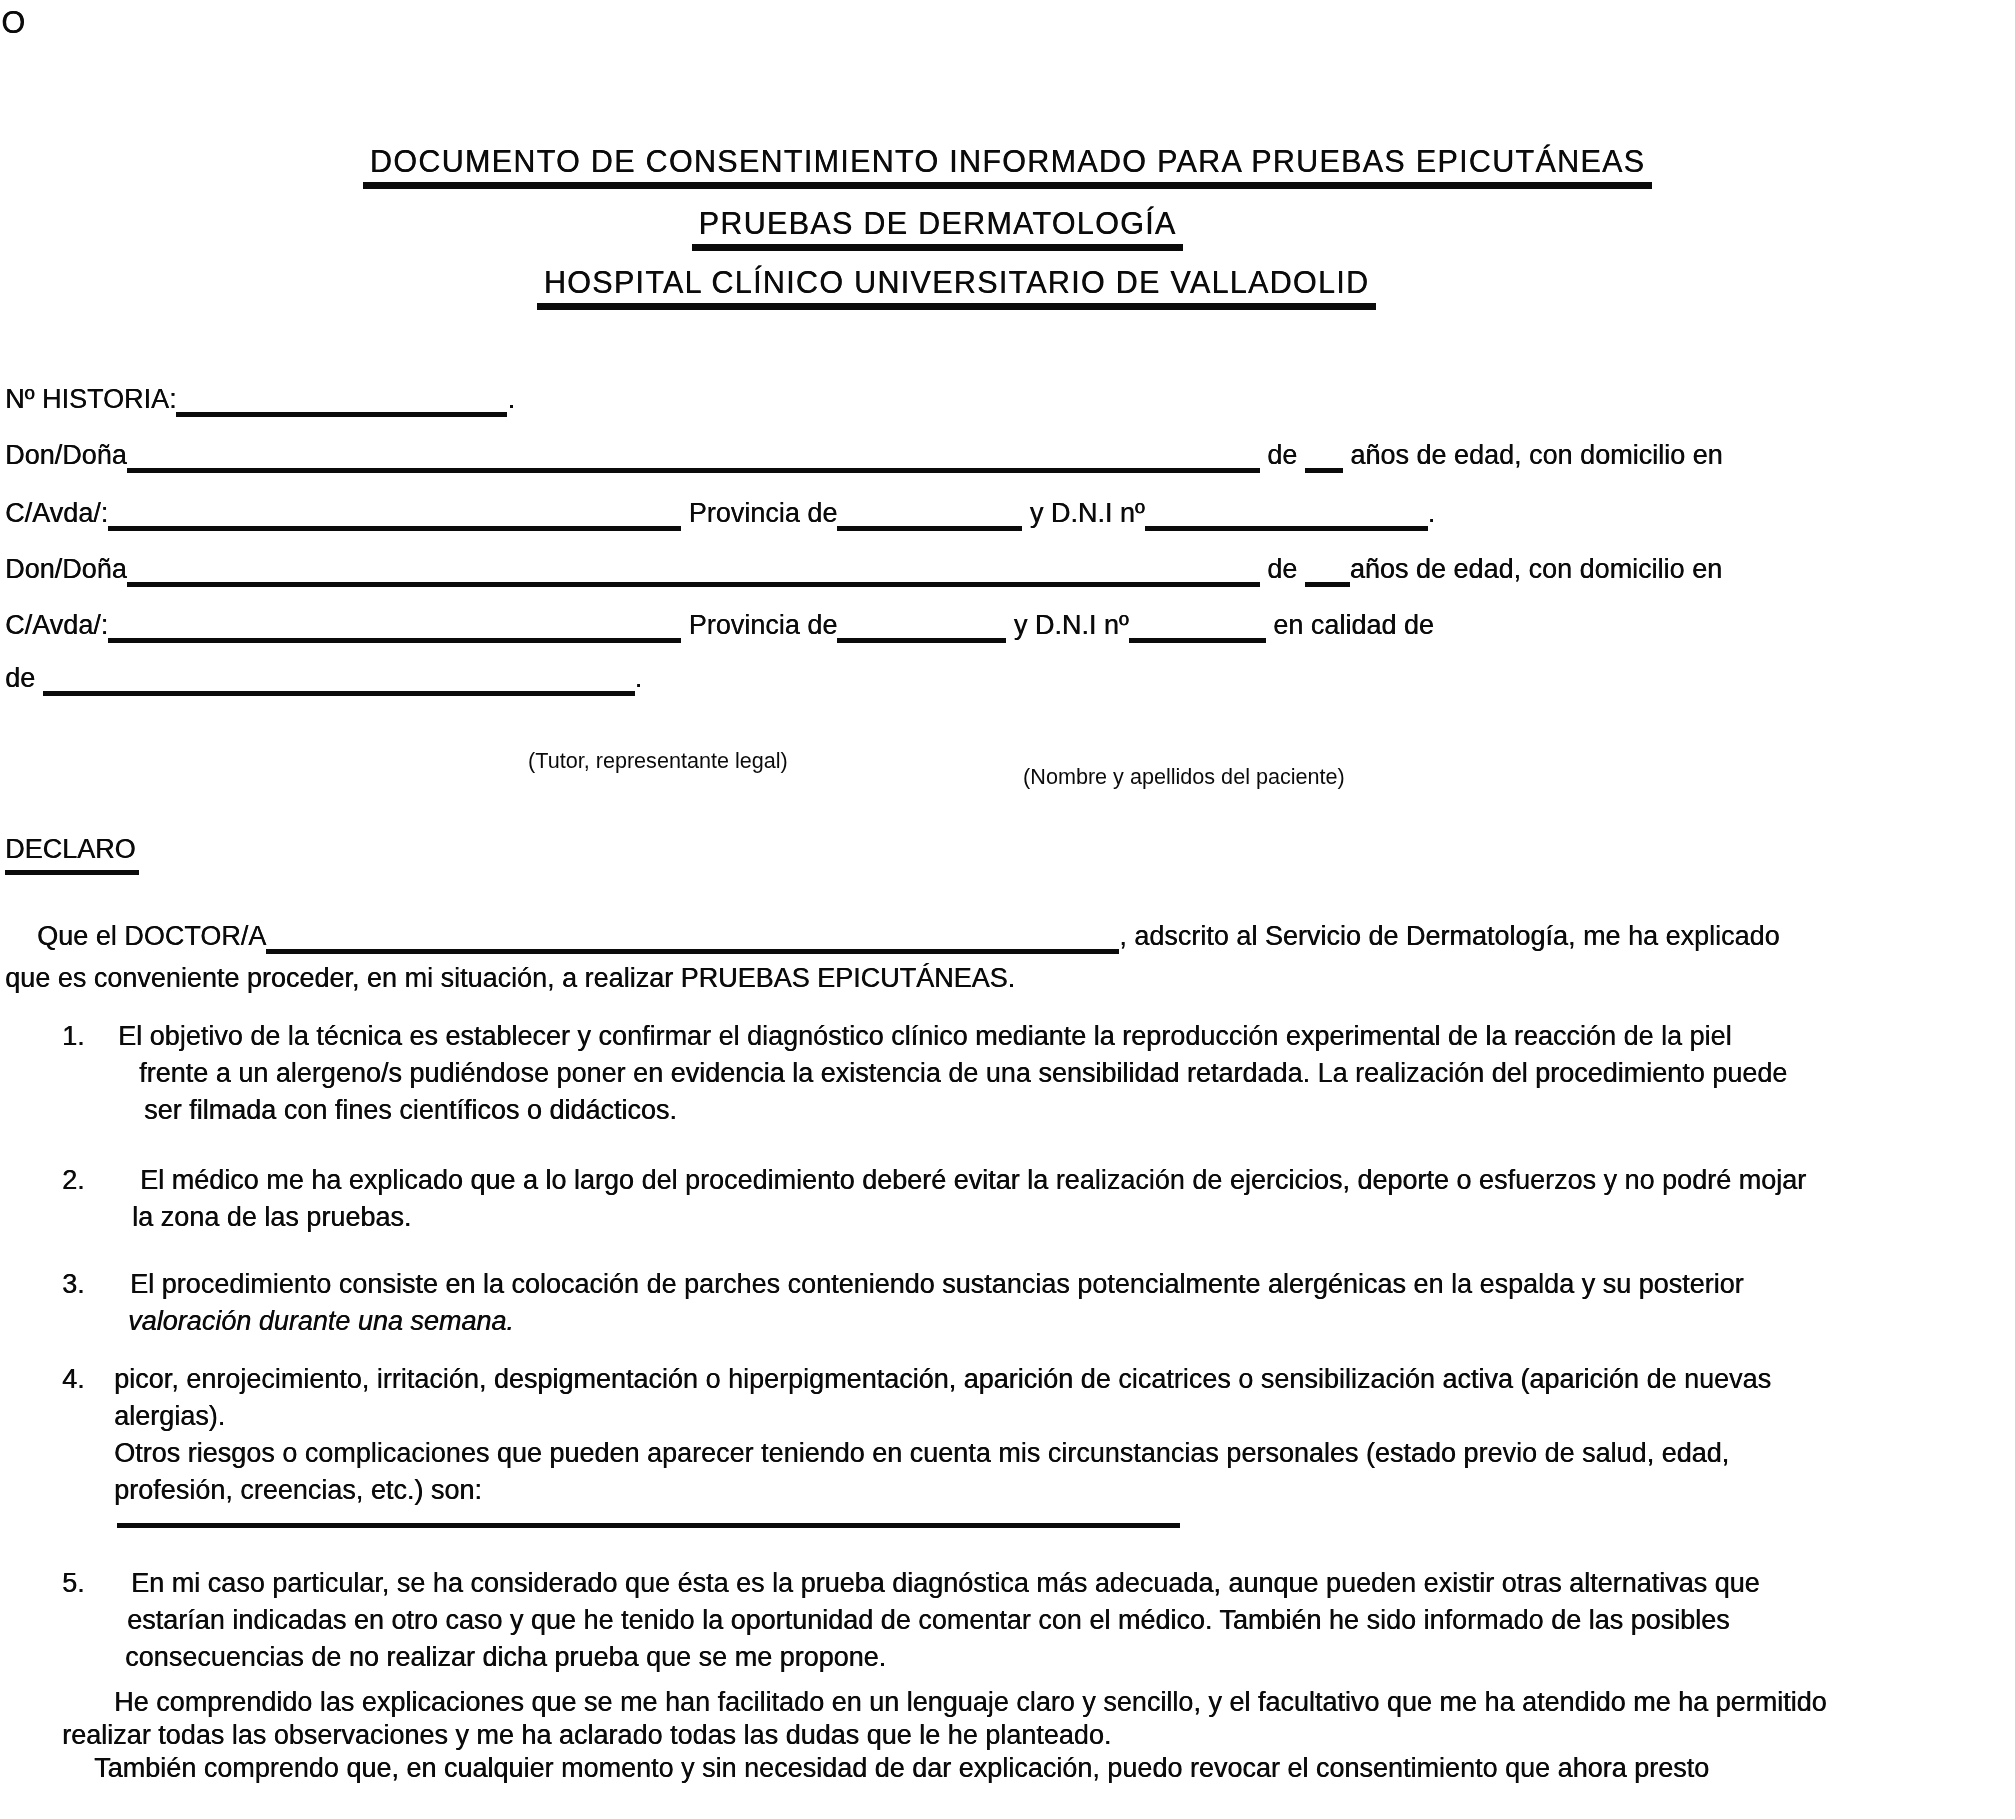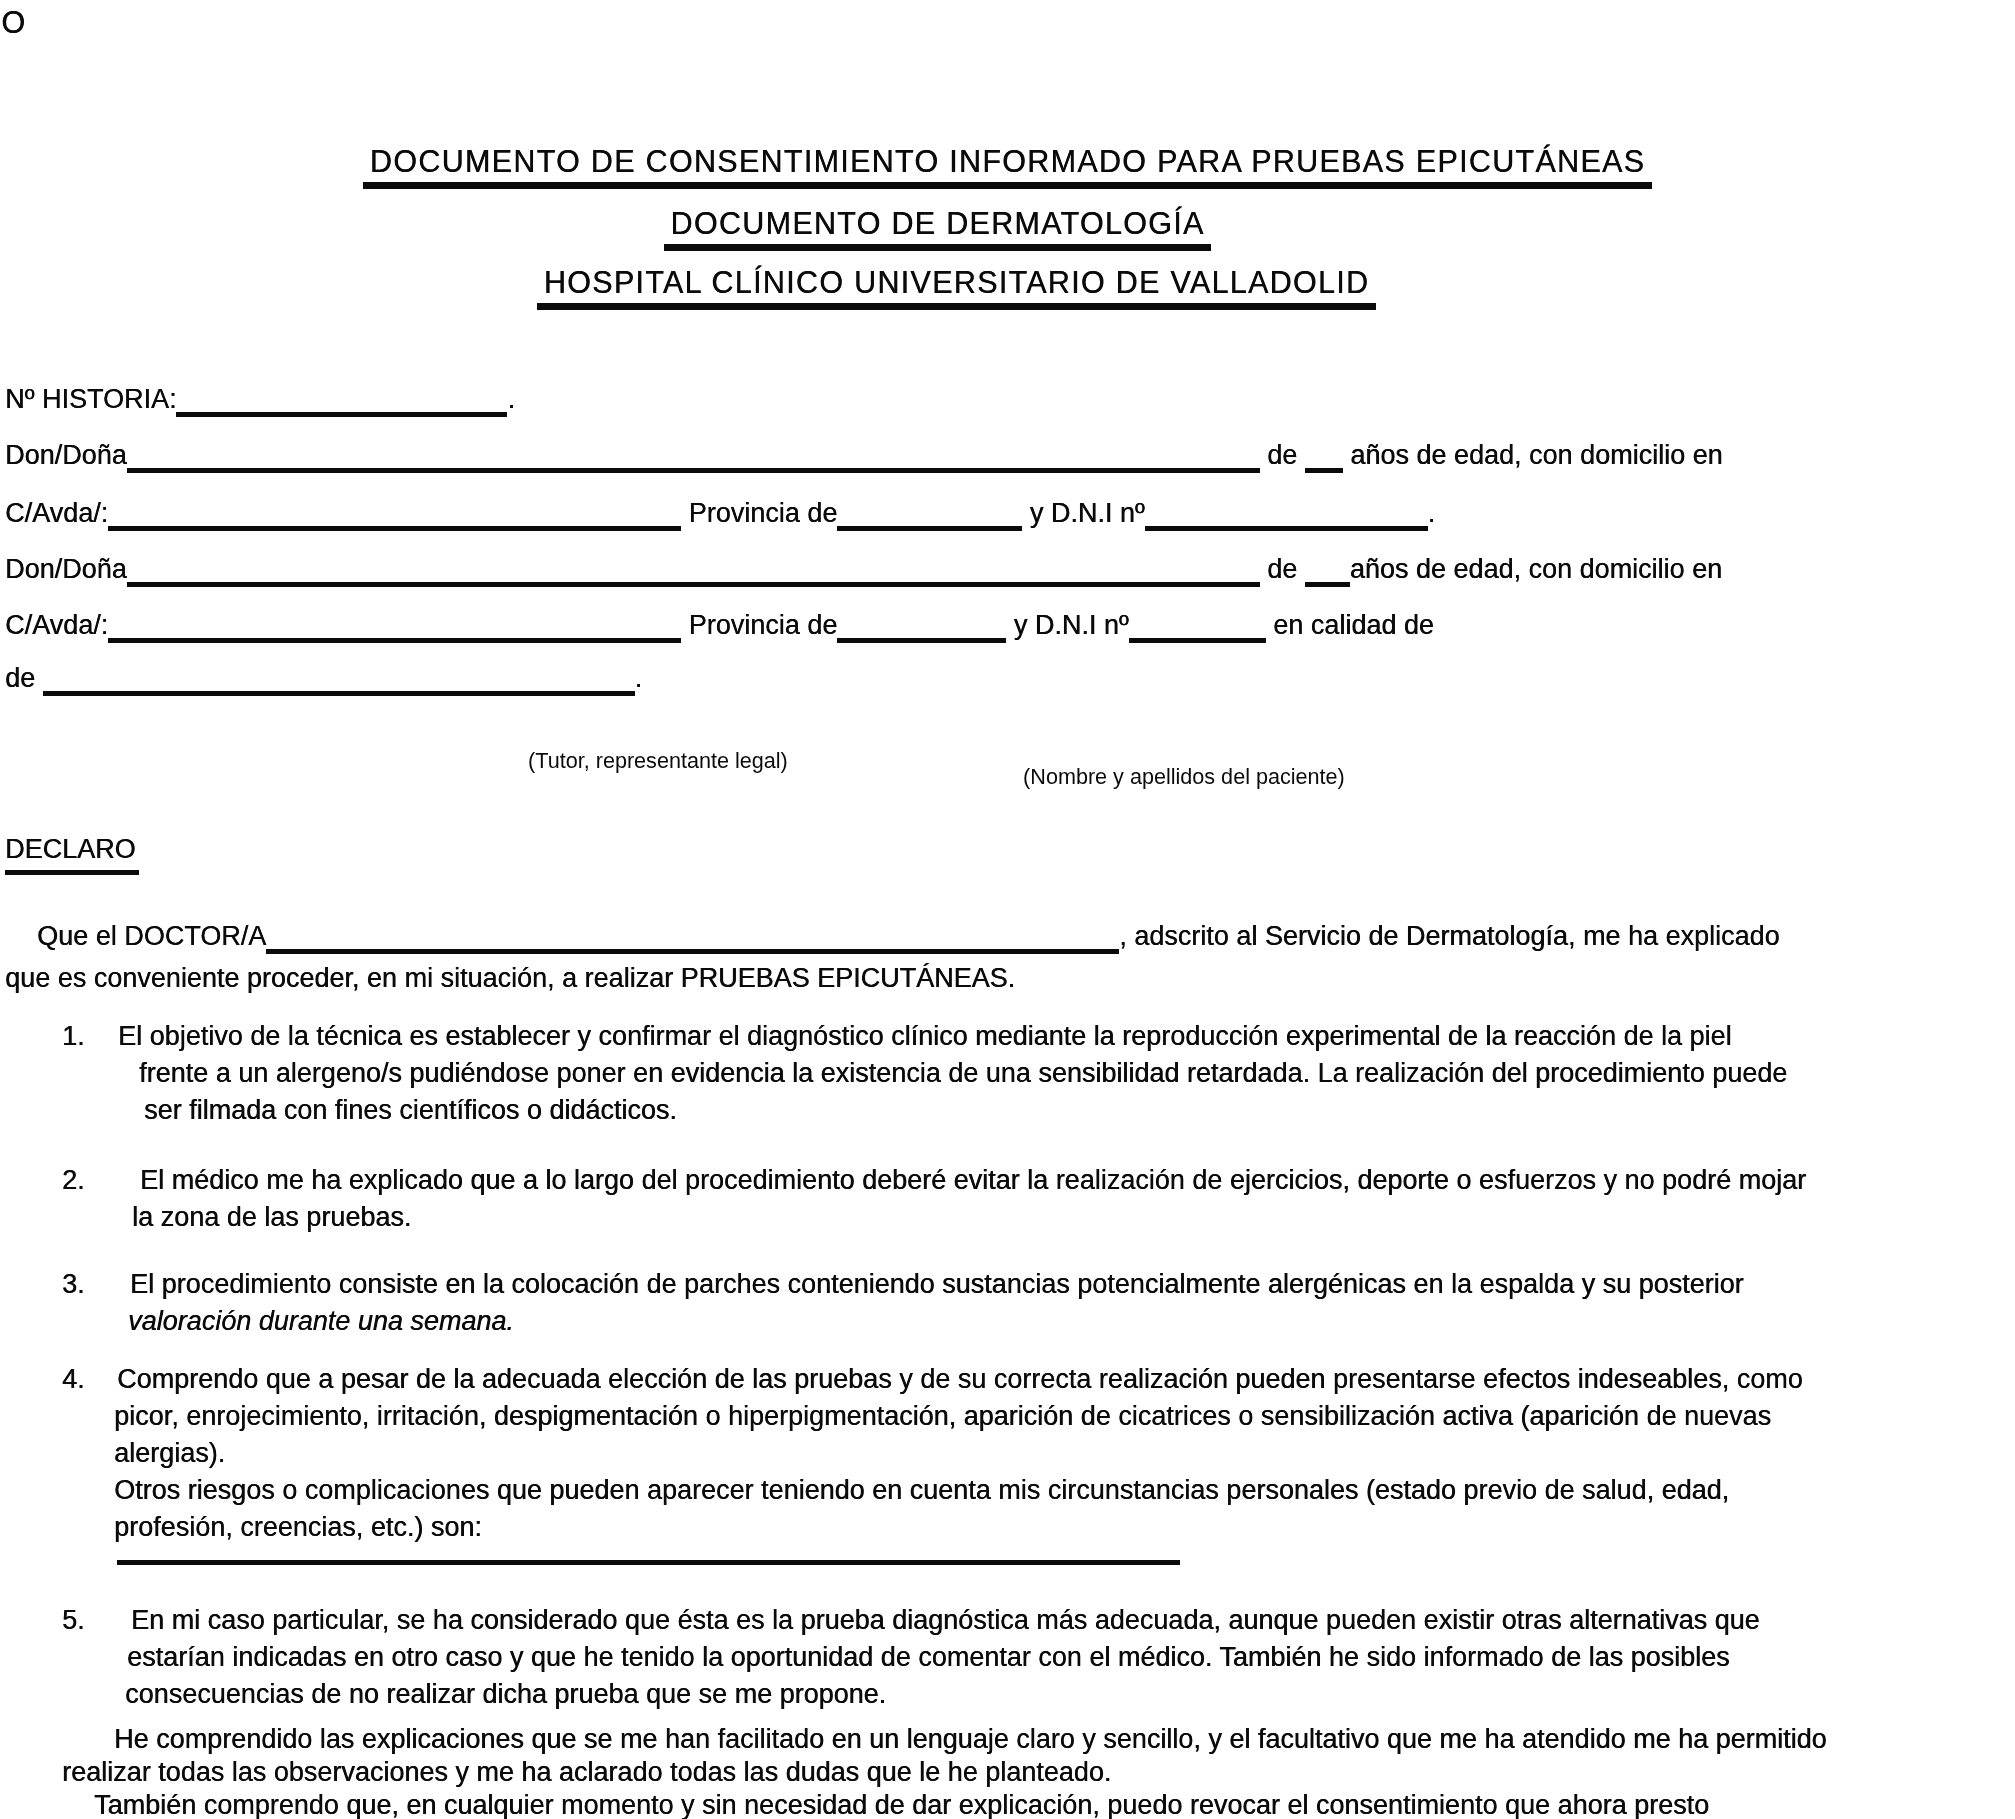--- a/index.html
+++ b/index.html
@@ -56,21 +56,21 @@
   .closing .l2{padding-left:89px;}
 </style>
 </head>
 <body>
 
 <div class="page">
 
   <div class="anexo">ANEXO</div>
 
   <div class="title t1"><span>DOCUMENTO DE CONSENTIMIENTO INFORMADO PARA PRUEBAS EPICUTÁNEAS</span></div>
-  <div class="title t2"><span>DOCUMENTO DE DERMATOLOGÍA</span></div>
+  <div class="title t2"><span>PRUEBAS DE DERMATOLOGÍA</span></div>
   <div class="title t3"><span>HOSPITAL CLÍNICO UNIVERSITARIO DE VALLADOLID</span></div>
 
   <div class="row r-hist"><span>Nº HISTORIA:</span><span class="blank w520"></span><span>.</span></div>
 
   <div class="row r-don1"><span>Don/Doña</span><span class="blank w1780"></span> <span>de</span> <span class="blank w60"></span> <span>años de edad, con domicilio en</span></div>
 
   <div class="row r-cavda1"><span>C/Avda/:</span><span class="blank w900"></span> <span>Provincia de</span><span class="blank w290"></span> <span>y D.N.I nº</span><span class="blank w445"></span><span>.</span></div>
 
   <div class="row r-don2"><span>Don/Doña</span><span class="blank w1780"></span> <span>de</span> <span class="blank w70"></span><span>años de edad, con domicilio en</span></div>
 
@@ -102,21 +102,20 @@
   </div>
 
   <div class="item i3">
     <span class="num">3.</span>
     <div class="line l0">El procedimiento consiste en la colocación de parches conteniendo sustancias potencialmente alergénicas en la espalda y su posterior</div>
     <div class="line l1">valoración durante una semana.</div>
   </div>
 
   <div class="item i4">
     <span class="num">4.</span>
-    <div class="line l0">Comprendo que a pesar de la adecuada elección de las pruebas y de su correcta realización pueden presentarse efectos indeseables, como</div>
     <div class="line l1">picor, enrojecimiento, irritación, despigmentación o hiperpigmentación, aparición de cicatrices o sensibilización activa (aparición de nuevas</div>
     <div class="line l2">alergias).</div>
     <div class="line l3">Otros riesgos o complicaciones que pueden aparecer teniendo en cuenta mis circunstancias personales (estado previo de salud, edad,</div>
     <div class="line l4">profesión, creencias, etc.) son:</div>
   </div>
 
   <div class="fill-bar"></div>
 
   <div class="item i5">
     <span class="num">5.</span>

